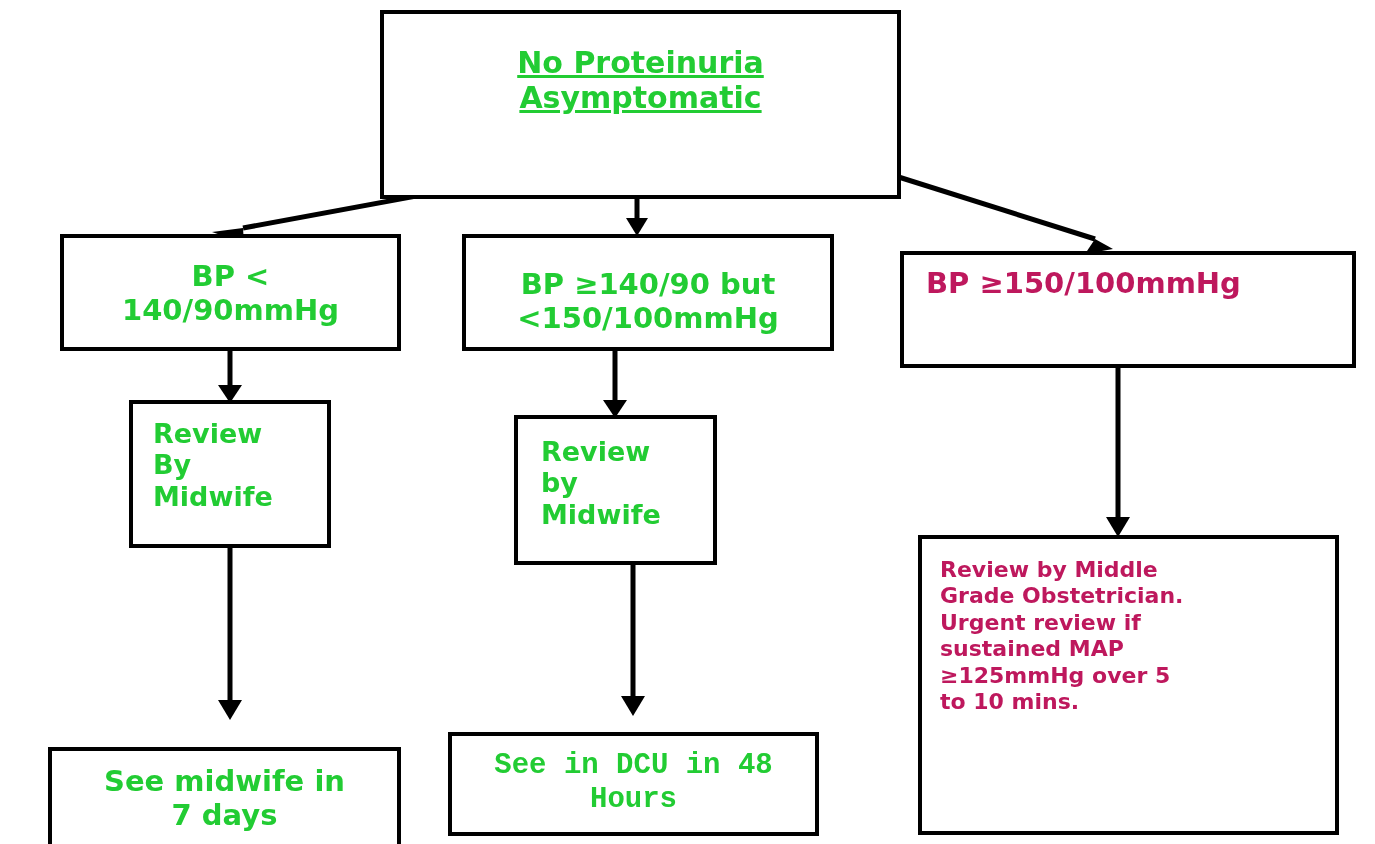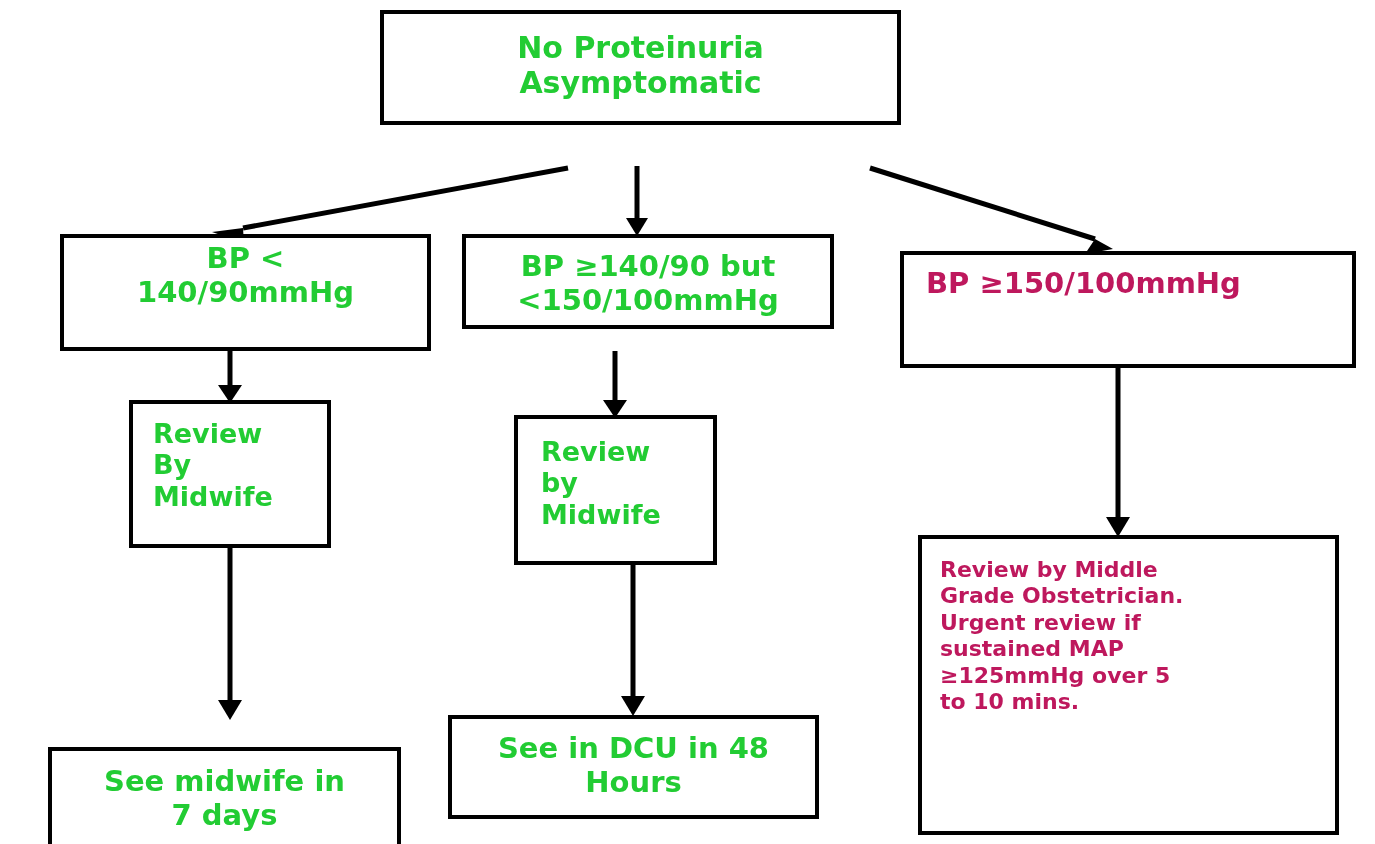--- a/index.html
+++ b/index.html
@@ -24,29 +24,29 @@
     line-height: 1.16;
     white-space: pre-line;
     z-index: 2;
   }
   .node.center { text-align: center; }
   .node.left   { text-align: left; }
   .green { color: #22cc33; }
   .red   { color: #be185d; }
 
   
-  #n-root    { left:380px; top:10px;  width:521px; height:115px; font-size:30px; padding-top:17px; }
-  #n-bp-low  { left:60px;  top:234px; width:371px; height:117px; font-size:29px; padding-top:4px; }
-  #n-bp-mid  { left:462px; top:234px; width:372px; height:95px; font-size:29px; padding-top:12px; }
+  #n-root    { left:380px; top:10px;  width:521px; height:189px; font-size:30px; padding-top:32px;text-decoration:underline; }
+  #n-bp-low  { left:60px;  top:234px; width:341px; height:117px; font-size:29px; padding-top:22px; }
+  #n-bp-mid  { left:462px; top:234px; width:372px; height:117px; font-size:29px; padding-top:30px; }
   #n-bp-high { left:900px; top:251px; width:456px; height:117px; font-size:29px; padding:12px 0 0 22px; }
   #n-rev-l   { left:129px; top:400px; width:202px; height:148px; font-size:27px; padding:14px 0 0 20px; }
   #n-rev-m   { left:514px; top:415px; width:203px; height:150px; font-size:27px; padding:17px 0 0 23px; }
   #n-obst    { left:918px; top:535px; width:421px; height:300px; font-size:22px; padding:18px 0 0 18px; line-height:1.2; }
   #n-see-l   { left:48px;  top:747px; width:353px; height:120px; font-size:29px; padding-top:14px; }
-  #n-see-m   { left:448px; top:715px; width:371px; height:104px; font-size:29px; padding-top:13px; }
+  #n-see-m   { left:448px; top:732px; width:371px; height:104px; font-size:29px; padding-top:13px;font-family:Liberation Mono, monospace; }
 
   
   .edge {
     position: absolute;
     z-index: 1;
     overflow: visible;
   }
   .edge line, .edge polyline { stroke: #000000; stroke-width: 5; fill: none; }
   .edge polygon { fill: #000000; }
 </style>

